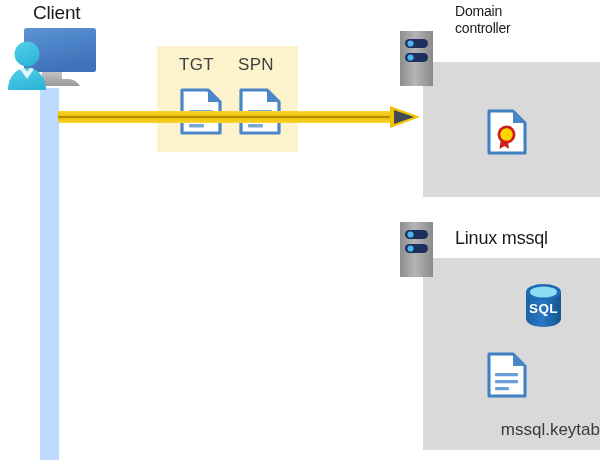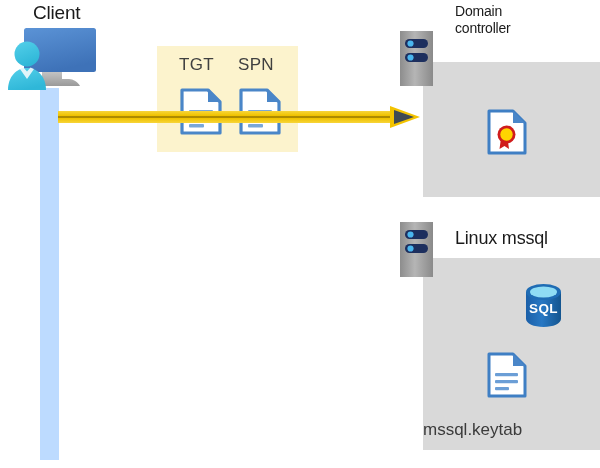--- a/index.html
+++ b/index.html
@@ -127,21 +127,21 @@
   
   .cert-icon { position: absolute; left: 487px; top: 109px; }
   .sql-icon  { position: absolute; left: 487px; top: 283px; margin-left: 36px; }
   .keytab-icon { position: absolute; left: 487px; top: 352px; }
 
   .keytab-label {
     position: absolute;
     left: 423px;
     top: 420px;
     width: 177px;
-    text-align: left;
+    text-align: right;
     font-size: 17px;
     color: #3b3b3b;
   }
 </style>
 </head>
 <body>
 
 <div class="stage">
 
   <div class="lifeline"></div>

